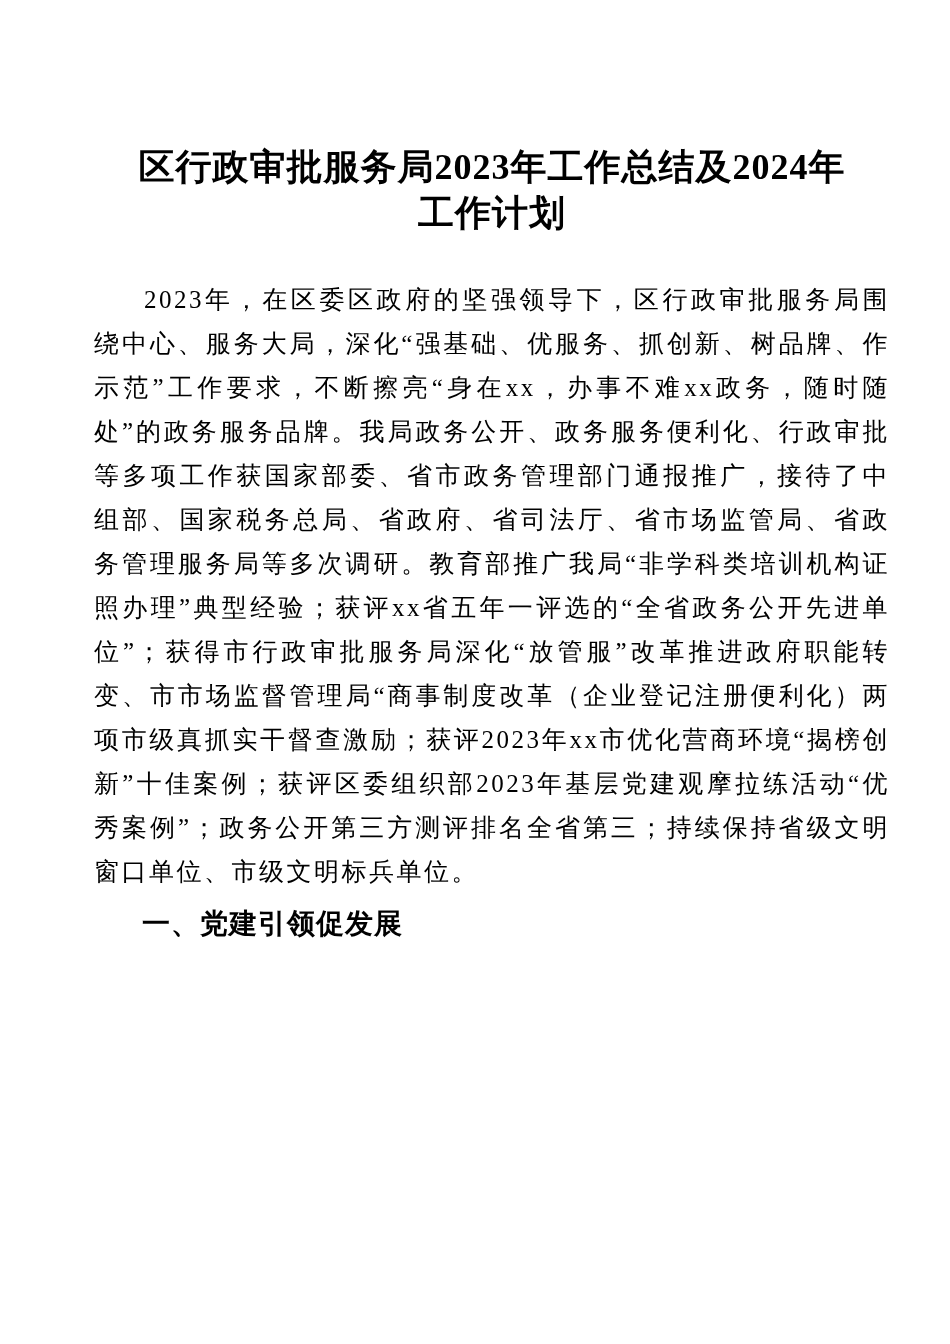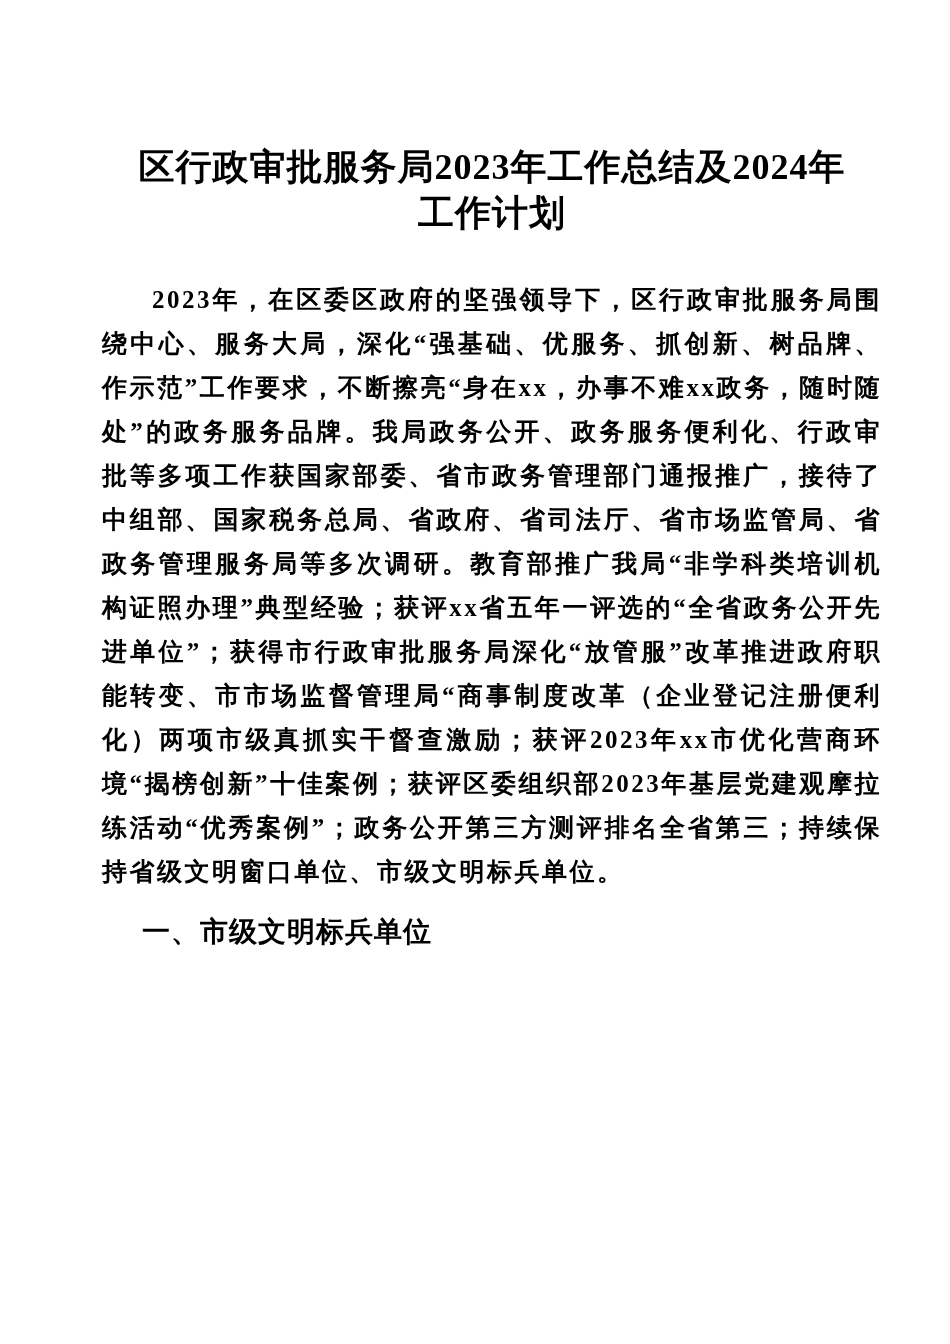--- a/index.html
+++ b/index.html
@@ -31,37 +31,36 @@
   .doc-content {
     margin-top: 42px;
     font-family: "Liberation Serif", serif;
     font-size: 25px;
     line-height: 44px;
     letter-spacing: 2.5px;
     text-align: justify;
     color: #000000;
   }
   .body-para {
-    margin: 16px;
+    margin: 8px;
     text-indent: 2em;
-    font-weight: bold;
   }
   .section-heading {
     margin: 0;
     text-indent: 2em;
     font-family: "Liberation Sans", sans-serif;
     font-weight: bold;
     font-size: 28px;
     line-height: 44px;
     letter-spacing: 1px;
     color: #000000;
   }
 </style>
 </head>
 <body>
 
 <div class="page">
   <h1 class="doc-title">区行政审批服务局2023年工作总结及2024年工作计划</h1>
   <div class="doc-content">
     <p class="body-para">2023年，在区委区政府的坚强领导下，区行政审批服务局围绕中心、服务大局，深化“强基础、优服务、抓创新、树品牌、作示范”工作要求，不断擦亮“身在xx，办事不难xx政务，随时随处”的政务服务品牌。我局政务公开、政务服务便利化、行政审批等多项工作获国家部委、省市政务管理部门通报推广，接待了中组部、国家税务总局、省政府、省司法厅、省市场监管局、省政务管理服务局等多次调研。教育部推广我局“非学科类培训机构证照办理”典型经验；获评xx省五年一评选的“全省政务公开先进单位”；获得市行政审批服务局深化“放管服”改革推进政府职能转变、市市场监督管理局“商事制度改革（企业登记注册便利化）两项市级真抓实干督查激励；获评2023年xx市优化营商环境“揭榜创新”十佳案例；获评区委组织部2023年基层党建观摩拉练活动“优秀案例”；政务公开第三方测评排名全省第三；持续保持省级文明窗口单位、市级文明标兵单位。</p>
-    <h2 class="section-heading">一、市级文明标兵单位</h2>
+    <h2 class="section-heading">一、党建引领促发展</h2>
   </div>
 </div>
 
 </body></html>

